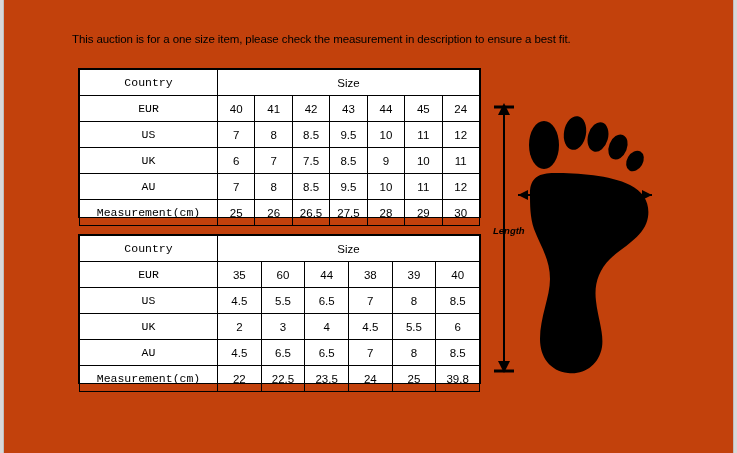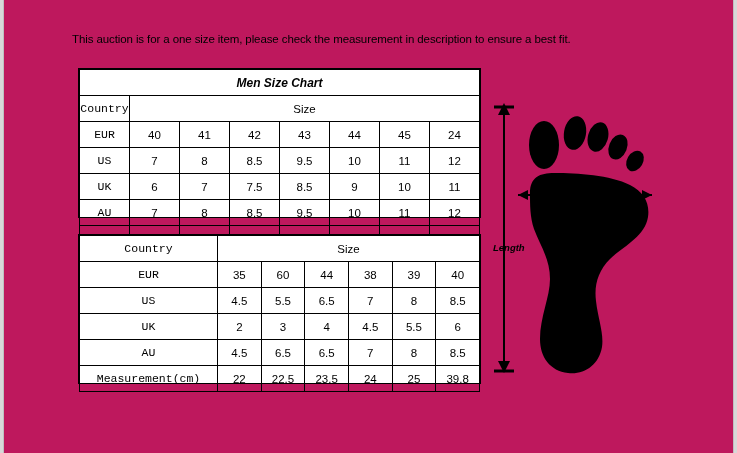--- a/index.html
+++ b/index.html
@@ -12,21 +12,21 @@
     height: 453px;
     font-family: "Liberation Sans", sans-serif;
     position: relative;
     overflow: hidden;
   }
   #page {
     position: absolute;
     left: 0; top: 0;
     width: 737px;
     height: 453px;
-    background: #be185d;
+    background: #c2410c;
     box-sizing: border-box;
   }
   
   .edge {
     position: absolute;
     top: 0;
     width: 3px;
     height: 453px;
     background: #d8d8d8;
   }
@@ -115,40 +115,37 @@
     left: 0; top: 0;
   }
   .dim-label {
     position: absolute;
     font-size: 9.5px;
     font-style: italic;
     font-weight: bold;
     color: #000;
   }
   #width-label { left: 78px; top: 90px; }
-  #length-label { left: 1px; top: 147px; font-style: italic; }
+  #length-label { left: 1px; top: 130px; font-style: italic; }
 </style>
 </head>
 <body>
 
 <div id="page">
 
   <div class="edge left"></div>
   <div class="edge2 left"></div>
   <div class="edge right"></div>
   <div class="edge2 right"></div>
 
   <div class="notice">This auction is for a one size item, please check the measurement in description to ensure a best fit.</div>
 
   <div class="chart-wrap" id="men-chart">
     <table class="size-table">
       <tbody>
-          <tr>
-        <td class="title" colspan="8">Men Size Chart</td>
-      </tr>
       <tr class="head">
         <td class="label">Country</td>
         <td class="sizehdr" colspan="7">Size</td>
       </tr>
       <tr>
         <td class="label">EUR</td>
         <td>40</td>
         <td>41</td>
         <td>42</td>
         <td>43</td>

